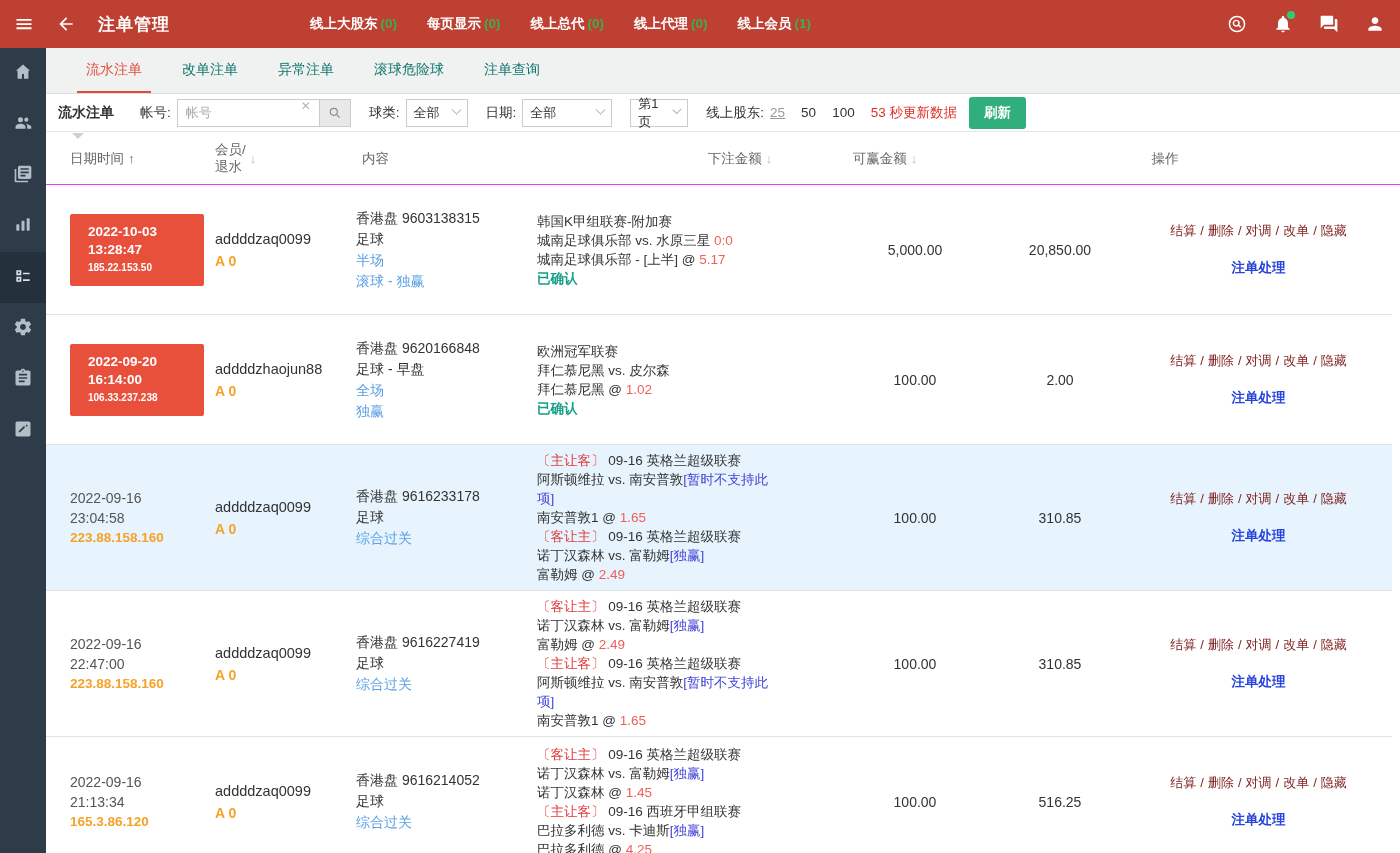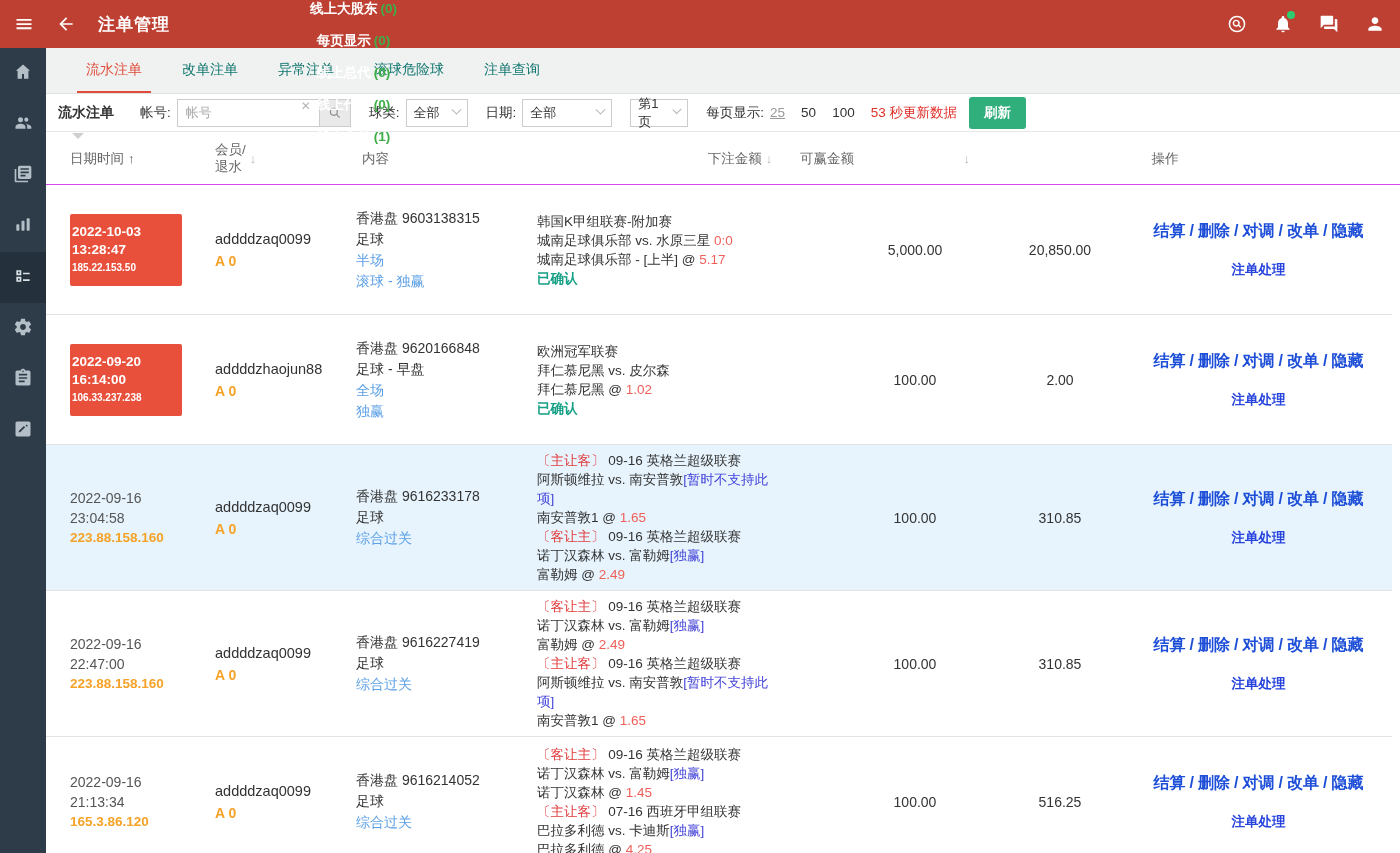--- a/index.html
+++ b/index.html
@@ -8,22 +8,22 @@
 
   
   .app-header{ position:fixed; top:0; left:0; width:1400px; height:48px;
     background:#bd4033; color:#fff; display:flex; align-items:center; z-index:20; }
   .hbtn{ width:24px; height:24px; display:flex; align-items:center; justify-content:center;
     cursor:pointer; flex:0 0 auto; }
   .hbtn svg{ width:20px; height:20px; fill:#fff; }
   .menu-btn{ margin-left:12px; }
   .back-btn{ margin-left:18px; }
   .page-title{ font-size:17px; font-weight:bold; margin:0 0 0 20px; letter-spacing:1px; }
-  .hnav{ position:absolute; left:310px; top:0; height:48px; display:flex; align-items:center; gap:14px;
-    font-size:13.5px; font-weight:bold; white-space:nowrap;flex-direction:column; }
+  .hnav{ position:absolute; left:310px; top:0; height:48px; display:flex; align-items:center; gap:30px;
+    font-size:13.5px; font-weight:bold; white-space:nowrap; }
   .hnav .cnt{ color:#3fae49; margin-left:3px; }
   .hicons{ position:absolute; right:0; top:0; height:48px; display:flex; align-items:center; gap:24px; padding-right:14px; }
   .hicon{ position:relative; width:22px; height:22px; display:flex; align-items:center; justify-content:center; cursor:pointer; }
   .hicon svg{ width:20px; height:20px; fill:#fff; }
   .hicon .badge{ position:absolute; top:-2px; right:-1px; width:8px; height:8px; border-radius:50%; background:#2ecc71; }
 
   
   .sidebar{ position:fixed; top:48px; left:0; width:46px; height:805px; background:#2e3c4a; z-index:15; }
   .side-item{ width:46px; height:51px; display:flex; align-items:center; justify-content:center; cursor:pointer; }
   .side-item svg{ width:20px; height:20px; fill:#b3bec7; }
@@ -73,53 +73,53 @@
   .thead{ height:53px; display:flex; align-items:center; border-bottom:1px solid #d946ef;
     font-size:13.5px; color:#666; background:#fff; padding-right:20px; }
   .th{ display:flex; align-items:center; gap:4px; }
   .th .lines div{ line-height:17px; }
   .arr{ font-size:13px; } .arr.up{ color:#555; } .arr.down{ color:#b8b8b8; }
   .col-date{ width:169px; padding-left:24px; }
   .col-member{ width:135px; }
   .col-bet{ width:175px; padding-left:6px; }
   .col-content{ width:330px; padding-left:12px; }
   .col-amount{ width:120px; justify-content:center; text-align:center; }
-  .col-win{ width:170px; justify-content:space-between; text-align:center; }
+  .col-win{ width:170px; justify-content:center; text-align:center; }
   .col-ops{ flex:1; justify-content:center; text-align:center; padding-right:20px; }
 
   .tbody{ padding-right:8px; }
   .trow{ display:flex; align-items:center; min-height:130px; border-bottom:1px solid #e3e3e3;
     font-size:13.5px; color:#333; padding:6px 0; background:#fff; }
   .trow.hl{ background:#e7f4fd; }
   .cell{ display:flex; flex-direction:column; justify-content:center; }
   .cell.center{ align-items:center; }
 
   .date-plain div{ line-height:20px; font-size:14px; color:#555; }
   .date-plain .ip{ color:#f5a227; font-weight:bold; font-size:13.5px; }
-  .date-box{ background:#e8503c; color:#fff; width:112px; padding:9px 2px; border-radius:2px; }
+  .date-box{ background:#e8503c; color:#fff; width:134px; padding:9px 18px; border-radius:2px; }
   .date-box div{ line-height:18px; font-size:13.5px; font-weight:bold; }
   .date-box .ip{ color:#ffffff; font-size:10px; }
 
   .mname{ font-size:14.5px; color:#333; line-height:20px; }
   .mgrade{ color:#f5a227; font-weight:bold; font-size:14px; line-height:20px; margin-top:2px; }
 
   .bet-line{ line-height:21px; font-size:14px; color:#333; }
   .bet-line.link{ color:#5ca0e6; cursor:pointer; }
 
   .content-text{ width:240px; }
   .cline{ line-height:19px; }
   .seg-p{ color:#333; }
   .seg-tag{ color:#e03a3a; }
   .seg-odds{ color:#f0605a; }
   .seg-blue{ color:#4343d8; }
   .seg-ok{ color:#16a085; font-weight:bold; }
 
   .amt{ font-size:14px; color:#333; }
 
-  .ops-line{ color:#1d4ed8; font-weight:bold; font-size:16px; white-space:nowrap; }
+  .ops-line{ color:#7f1d1d; font-weight:normal; font-size:13px; white-space:nowrap; }
   .ops-line .op{ cursor:pointer; }
   .ops-line .sep{ margin:0 4px; }
   .process-link{ color:#2744dd; font-weight:bold; font-size:13.5px; margin-top:19px; cursor:pointer; }
 </style>
 </head>
 <body>
 
 <header class="app-header">
   <div class="hbtn menu-btn">
     <svg viewBox="0 0 24 24">
@@ -242,21 +242,21 @@
     </span>
     <span class="f-label">日期:</span>
     <span class="select sel-date">
       <span>全部</span>
         <i class="chev"></i>
     </span>
     <span class="select sel-page">
       <span>第1页</span>
         <i class="chev"></i>
     </span>
-    <span class="f-label">每页显示:</span>
+    <span class="f-label">线上股东:</span>
     <span class="perpage" id="perpage">
         <span class="pp sel">25</span>
         <span class="pp">50</span>
         <span class="pp">100</span>
       </span>
     <span class="update-text">53 秒更新数据</span>
     <button class="refresh-btn">刷新</button>
   </div>
 
   <div class="thead" id="thead">
@@ -462,21 +462,21 @@
         <div class="cell col-bet">
           <div class="bet-line">香港盘 9616214052</div>
           <div class="bet-line">足球</div>
           <div class="bet-line link">综合过关</div>
         </div>
         <div class="cell col-content">
           <div class="content-text">
             <div class="cline"><span class="seg-tag">〔客让主〕</span><span class="seg-p"> 09-16 英格兰超级联赛</span></div>
             <div class="cline"><span class="seg-p">诺丁汉森林 vs. 富勒姆</span><span class="seg-blue">[独赢]</span></div>
             <div class="cline"><span class="seg-p">诺丁汉森林 @ </span><span class="seg-odds">1.45</span></div>
-            <div class="cline"><span class="seg-tag">〔主让客〕</span><span class="seg-p"> 07-16 西班牙甲组联赛</span></div>
+            <div class="cline"><span class="seg-tag">〔主让客〕</span><span class="seg-p"> 09-16 西班牙甲组联赛</span></div>
             <div class="cline"><span class="seg-p">巴拉多利德 vs. 卡迪斯</span><span class="seg-blue">[独赢]</span></div>
             <div class="cline"><span class="seg-p">巴拉多利德 @ </span><span class="seg-odds">4.25</span></div>
           </div>
         </div>
         <div class="cell center col-amount">
           <span class="amt">100.00</span>
         </div>
         <div class="cell center col-win">
           <span class="amt">516.25</span>
         </div>

